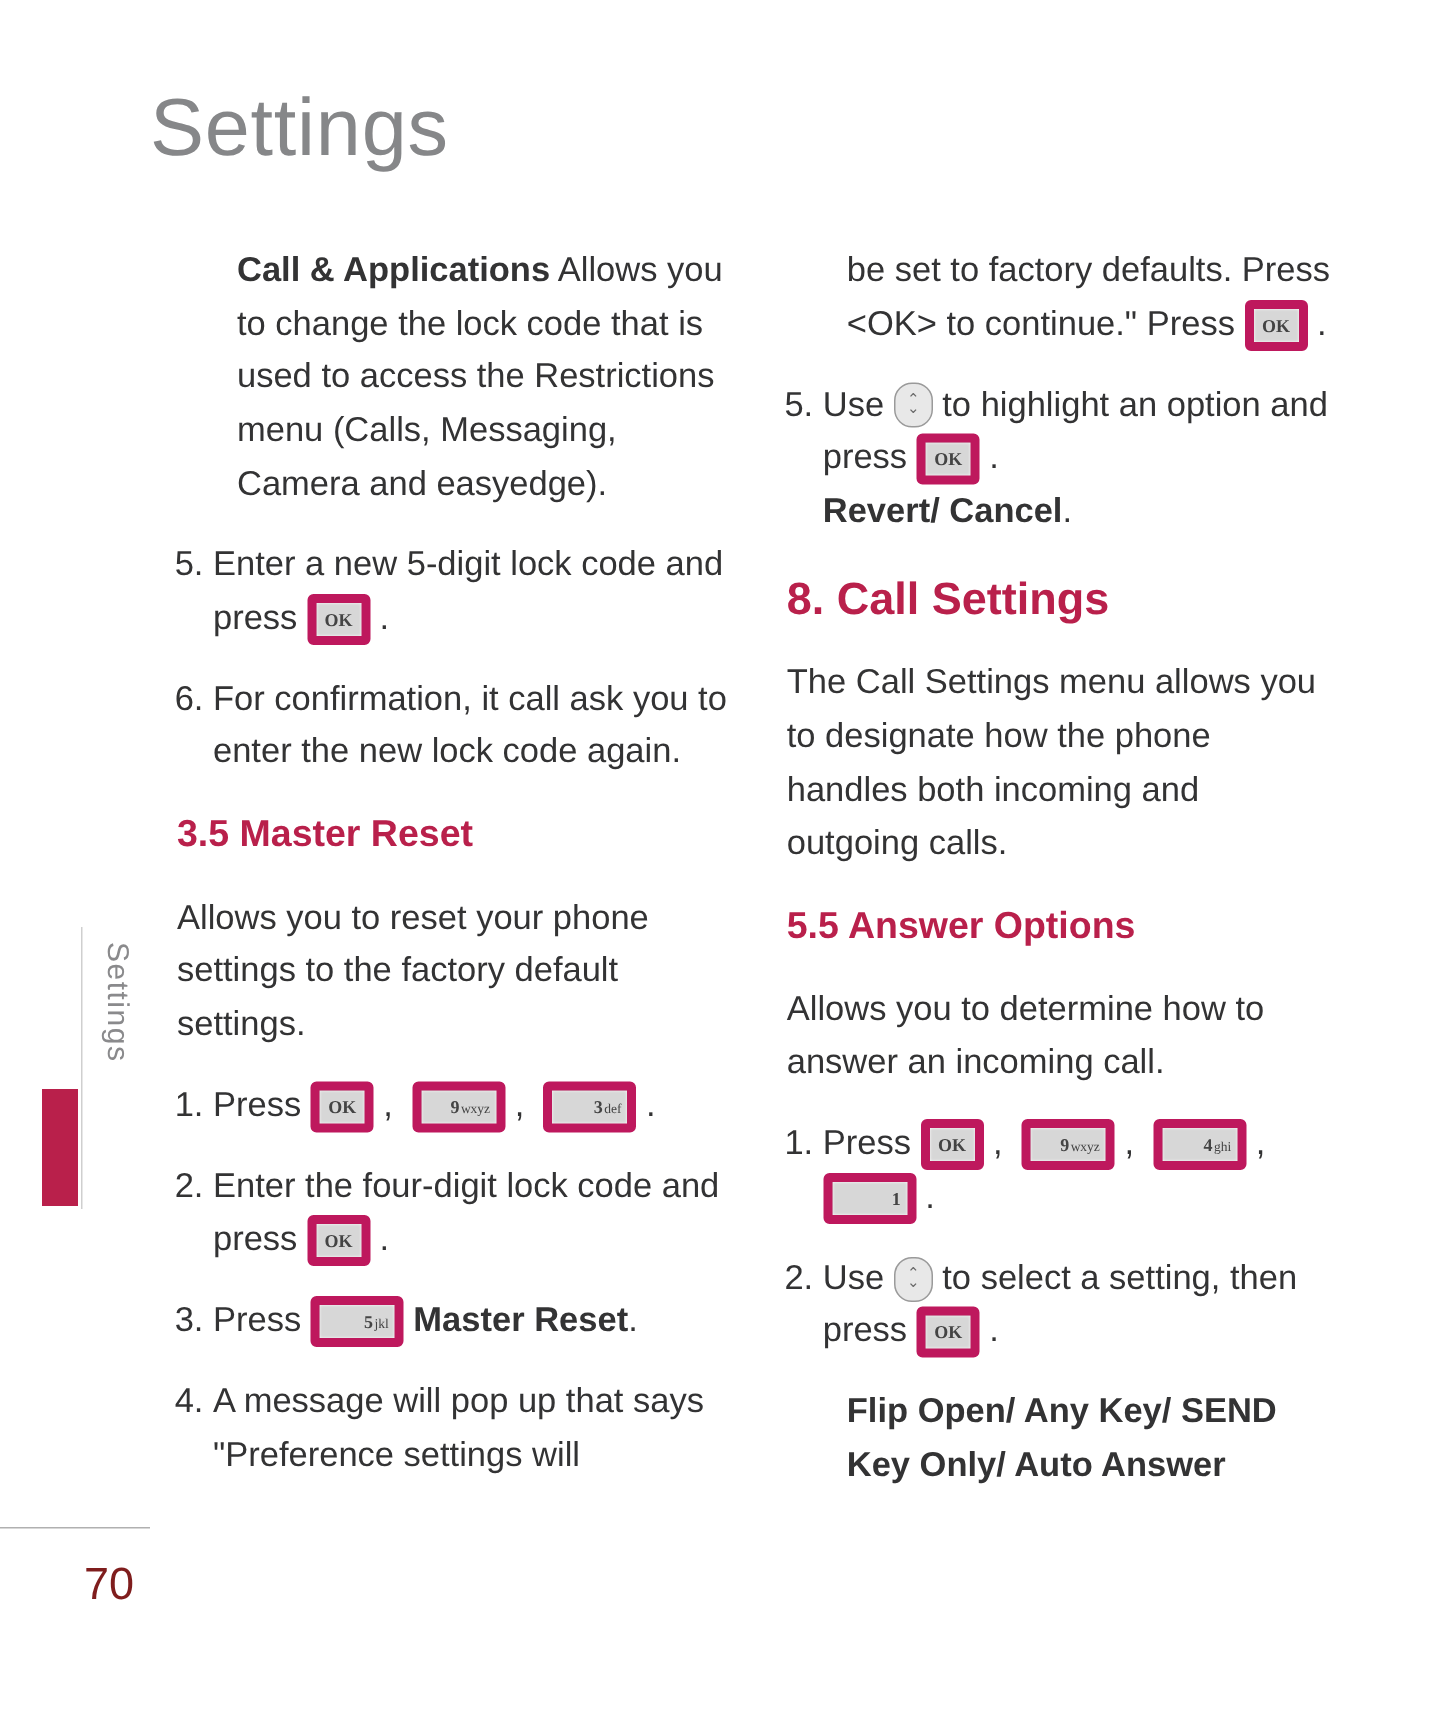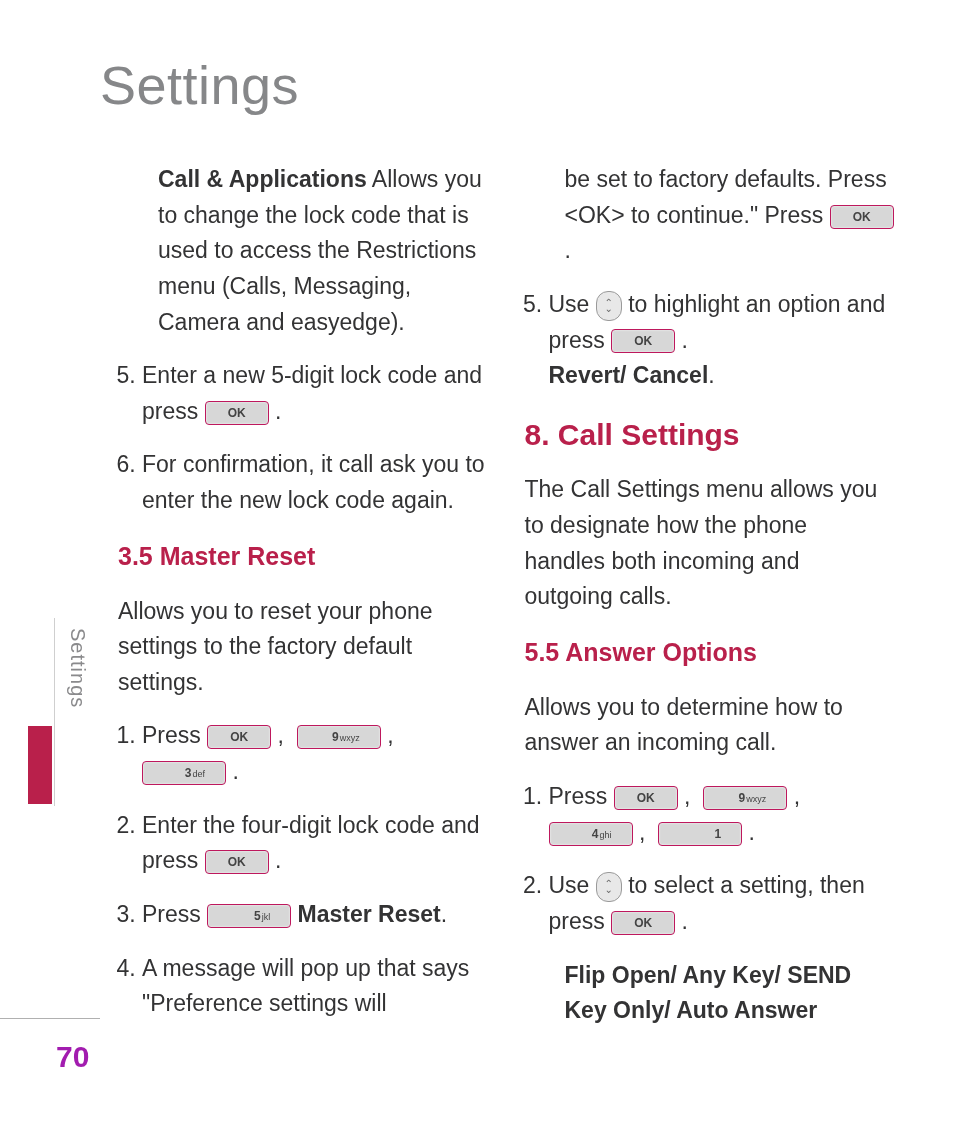--- a/index.html
+++ b/index.html
@@ -15,33 +15,33 @@
   h1.title{position:absolute;left:100px;top:54px;margin:0;font-weight:300;font-size:54px;color:var(--grey);letter-spacing:.5px;}
   .columns{position:absolute;left:118px;top:162px;right:60px;bottom:70px;display:flex;gap:37px;}
   .col{flex:1;font-size:23px;line-height:1.55;color:var(--text);}
   .col p{margin:0 0 18px 0;}
   .col ol{margin:0 0 18px 0;padding-left:24px;}
   .col ol li{margin:0 0 18px 0;}
   .ind{padding-left:40px;}
   h2.section{color:var(--accent);font-weight:700;font-size:25px;margin:0 0 18px 0;}
   h2.big{color:var(--accent);font-weight:600;font-size:30px;margin:8px 0 14px 0;}
   strong{font-weight:600;}
-  .key{display:inline-block;vertical-align:middle;min-width:22px;height:22px;padding:0 20px;border:1px solid #be185d;border-radius:4px;background:var(--kbg);font-size:12px;line-height:22px;font-weight:600;color:#444;text-align:center;box-shadow:inset 0 0 2px #fff;}
+  .key{display:inline-block;vertical-align:middle;min-width:22px;height:22px;padding:0 4px;border:6px solid #be185d;border-radius:4px;background:var(--kbg);font-size:12px;line-height:22px;font-weight:600;color:#444;text-align:center;box-shadow:inset 0 0 2px #fff;font-family:Liberation Serif, serif;}
   .wide{min-width:42px;text-align:right;}
   .key sub{font-size:9px;vertical-align:baseline;font-weight:400;margin-left:1px;}
   .navkey{display:inline-flex;flex-direction:column;align-items:center;justify-content:center;width:24px;height:28px;border:1px solid #9a9a9a;border-radius:12px;background:#e8e8e8;vertical-align:middle;}
   .navkey::before{content:"⌃";font-size:10px;line-height:6px;color:#666;}
   .navkey::after{content:"⌄";font-size:10px;line-height:6px;color:#666;}
   
   .tab{position:absolute;left:28px;top:618px;width:72px;height:188px;}
   .tab .label{position:absolute;top:0;left:38px;writing-mode:vertical-rl;font-size:20px;color:#8a8a8c;letter-spacing:1px;font-weight:300;padding:10px 0;}
   .tab .mark{position:absolute;left:0;top:108px;width:24px;height:78px;background:var(--accent);}
   .tab .rule{position:absolute;left:26px;top:0;width:1px;height:100%;background:#cfcfcf;}
   .hr{position:absolute;left:0;top:1018px;width:100px;height:1px;background:#b0b0b0;}
-  .pagenum{position:absolute;left:56px;top:1040px;font-size:30px;color:#a21caf;font-weight:700;}
+  .pagenum{position:absolute;left:56px;top:1040px;font-size:30px;color:#7f1d1d;font-weight:400;}
 </style>
 </head>
 <body>
 
 <div class="page">
 
   <h1 class="title">Settings</h1>
 
   <div class="tab">
     <div class="rule"></div>

